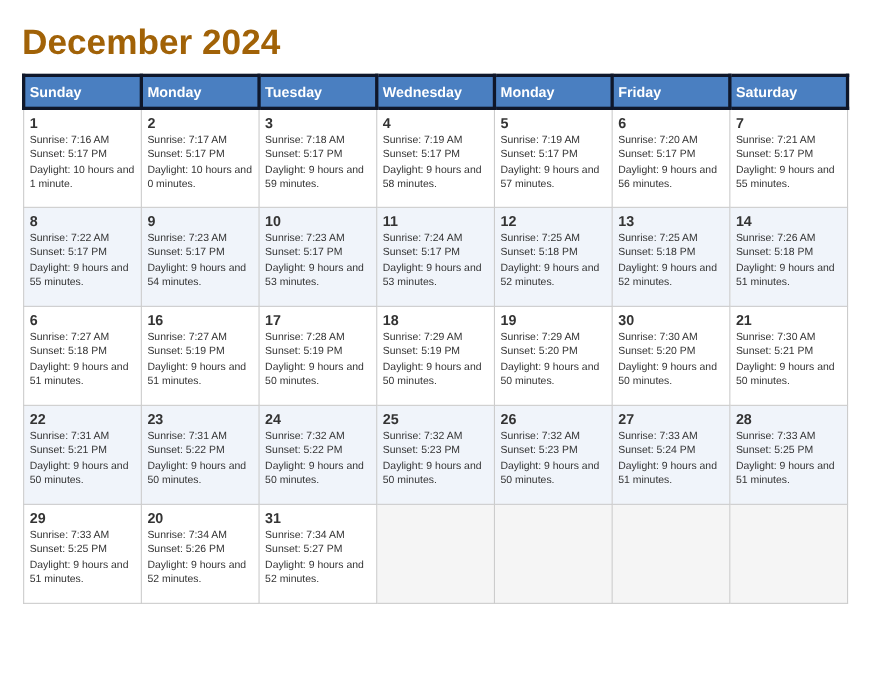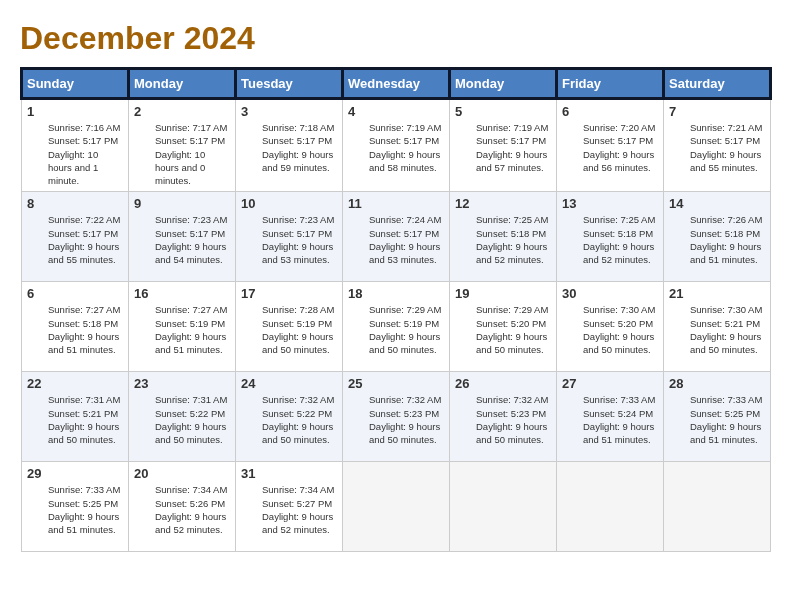--- a/index.html
+++ b/index.html
@@ -70,21 +70,20 @@
       font-size: 13px;
       font-weight: bold;
       color: #333;
       display: block;
       margin-bottom: 2px;
     }
     .day-info {
       font-size: 9.5px;
       color: #333;
       line-height: 1.4;
-      margin-left: 21px;
     }
   </style>
 </head>
 <body>
 
 <div class="header">
   <div class="title-block">
     <div class="month-title">December 2024</div>
   </div>
 </div>

